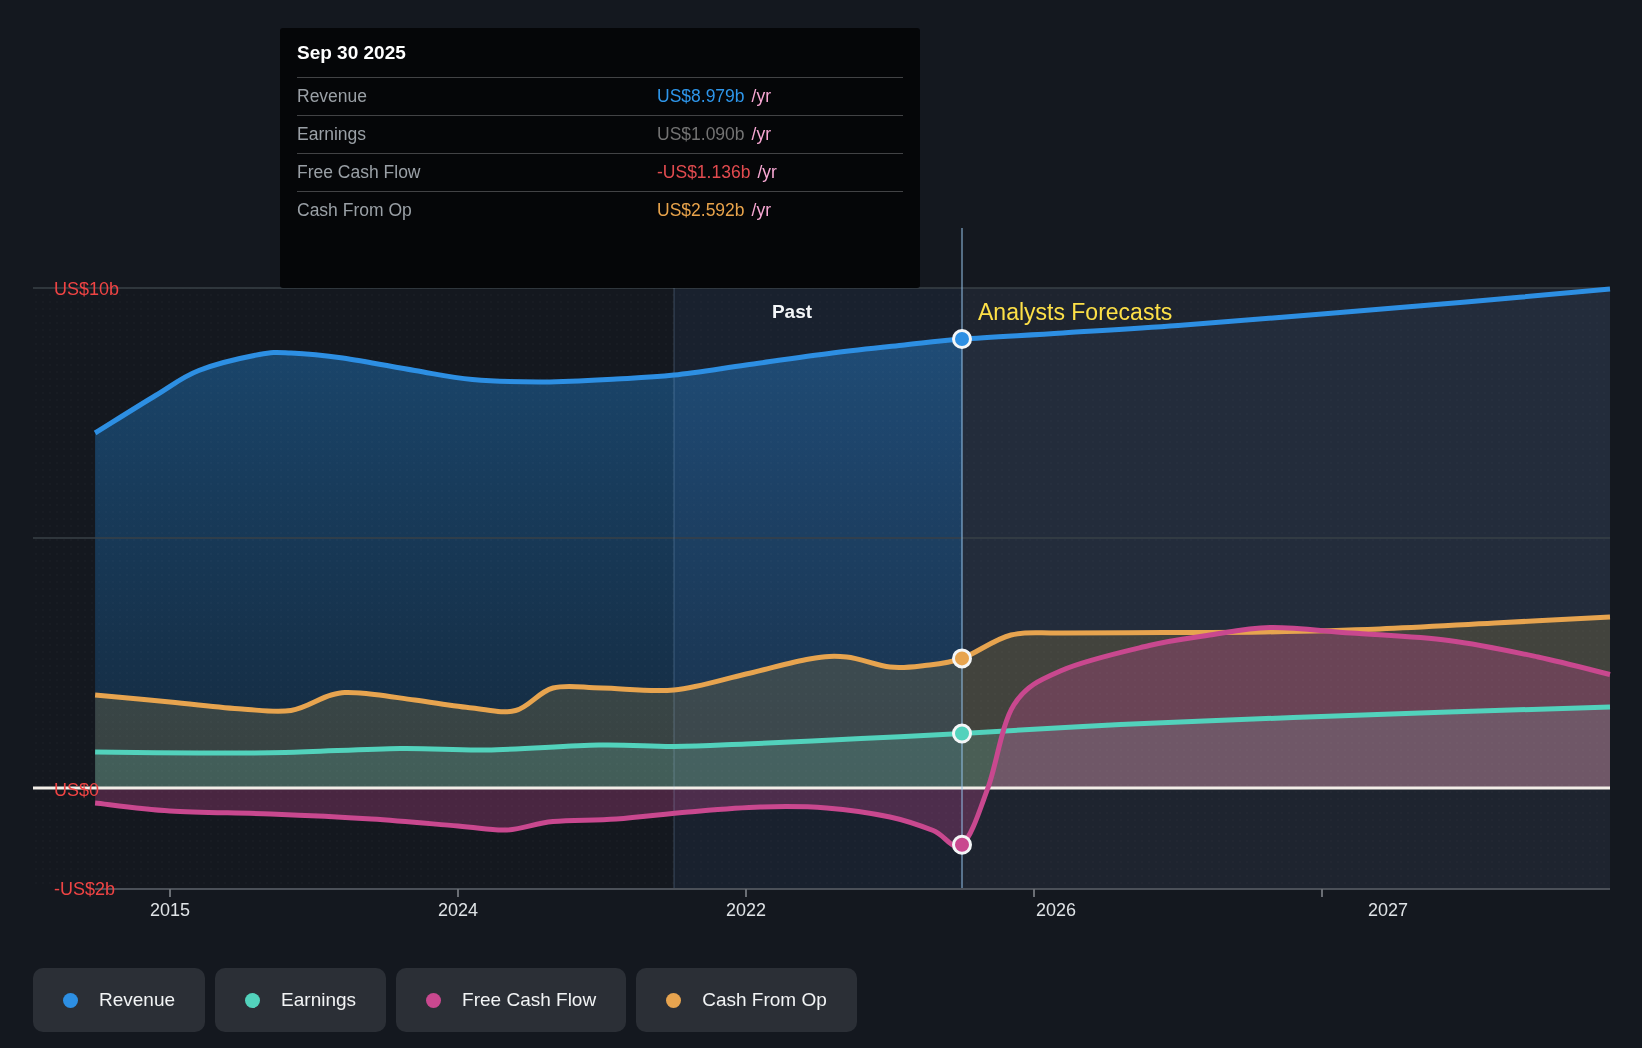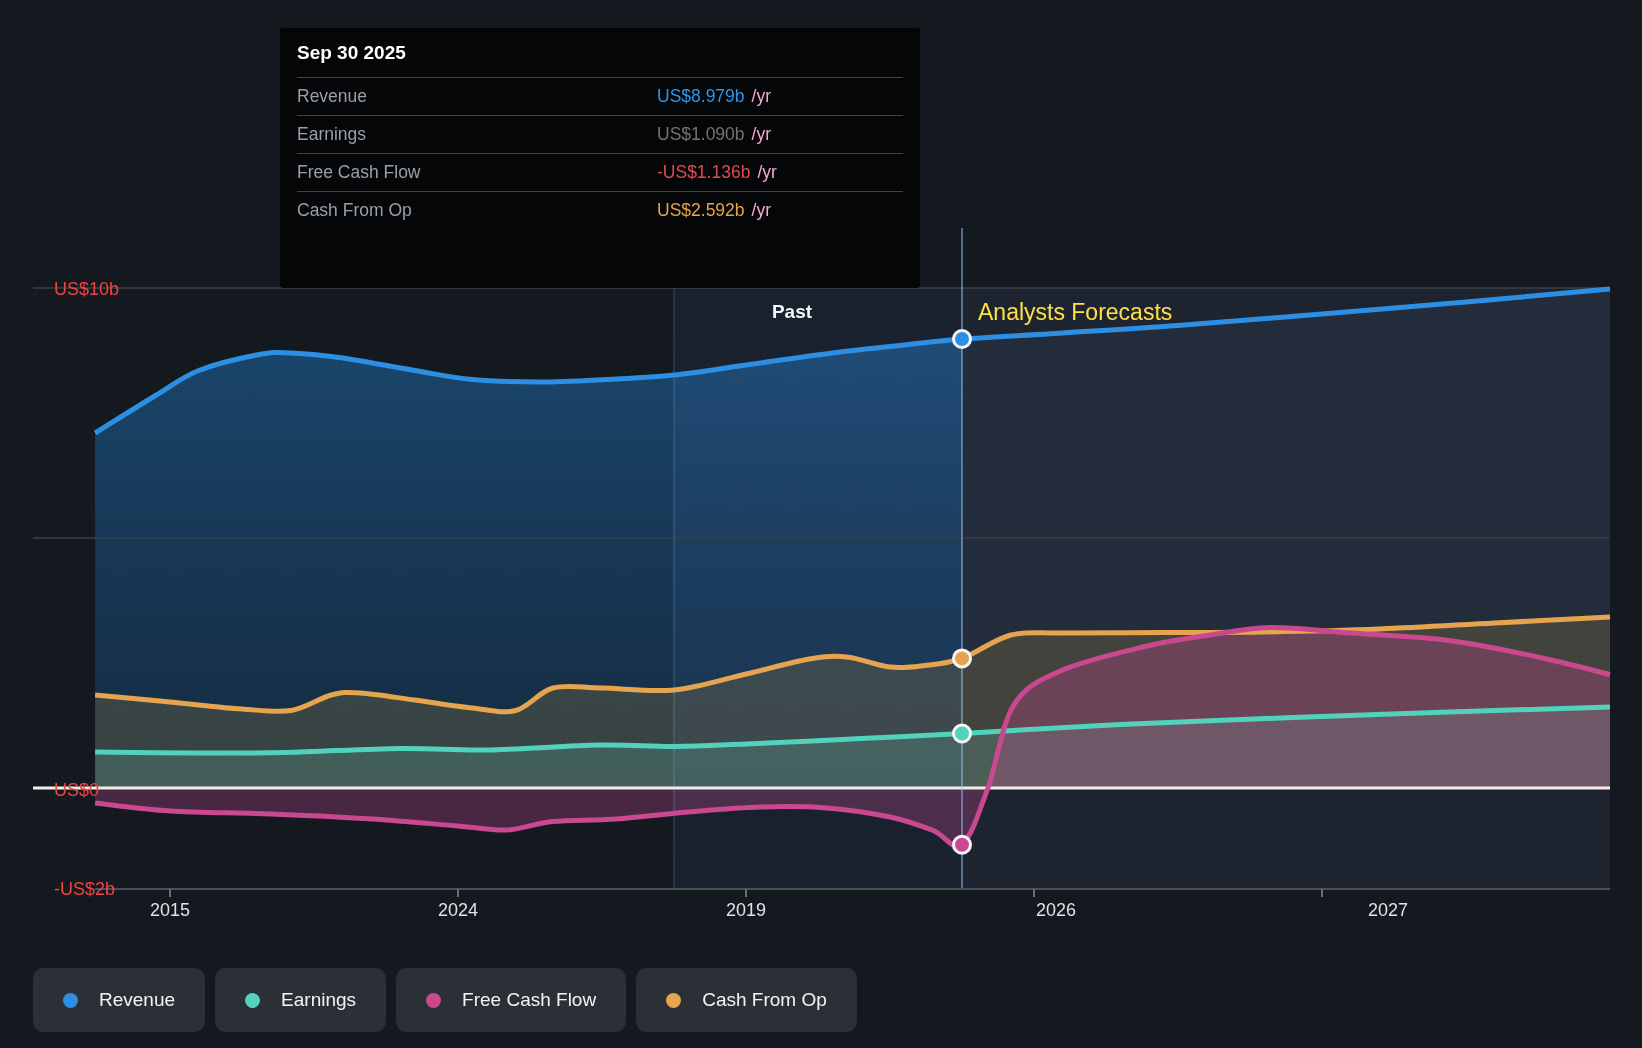--- a/index.html
+++ b/index.html
@@ -71,21 +71,21 @@
       <circle cx="962" cy="733.5" r="8.5" fill="#52D2BC" stroke="#F4F6F7" stroke-width="3"></circle>
       <circle cx="962" cy="844.8" r="8.5" fill="#C9488F" stroke="#F4F6F7" stroke-width="3"></circle>
     </svg>
 
   <div class="y-label" id="ylab0" style="top: 261px;">US$10b</div>
   <div class="y-label" id="ylab1" style="top: 762px;">US$0</div>
   <div class="y-label" id="ylab2" style="top: 861px;">-US$2b</div>
 
   <div class="x-label" id="xlab0" style="left: 170px; top: 910px;">2015</div>
   <div class="x-label" id="xlab1" style="left: 458px; top: 910px;">2024</div>
-  <div class="x-label" id="xlab2" style="left: 746px; top: 910px;">2019</div>
+  <div class="x-label" id="xlab2" style="left: 746px; top: 910px;">2022</div>
   <div class="x-label" id="xlab3" style="left: 1034px; top: 910px; margin-left: 22px;">2026</div>
   <div class="x-label" id="xlab4" style="left: 1388px; top: 910px;">2027</div>
 
   <div class="past-label" id="pastLabel" style="left: 642px; top: 312px;">Past</div>
   <div class="forecast-label" id="forecastLabel" style="left: 978px; top: 312px;">Analysts Forecasts</div>
 
   <div class="tooltip">
     <div class="tt-title">Sep 30 2025</div>
     <div class="tt-row">
       <span class="tt-label">Revenue</span>

